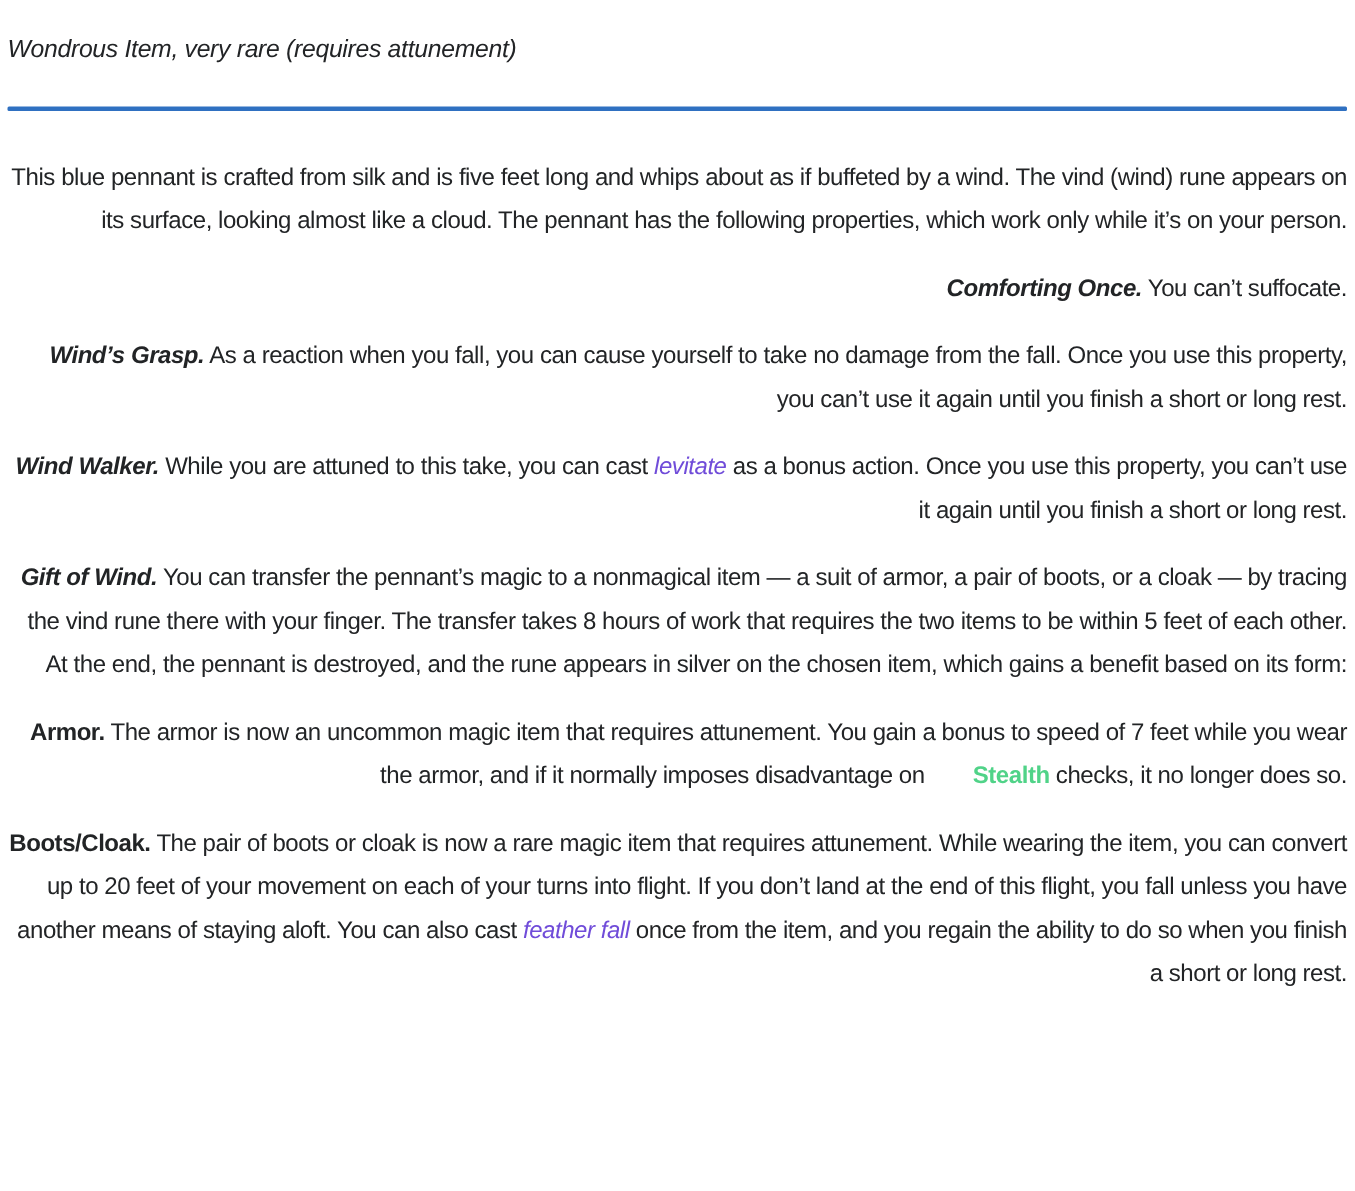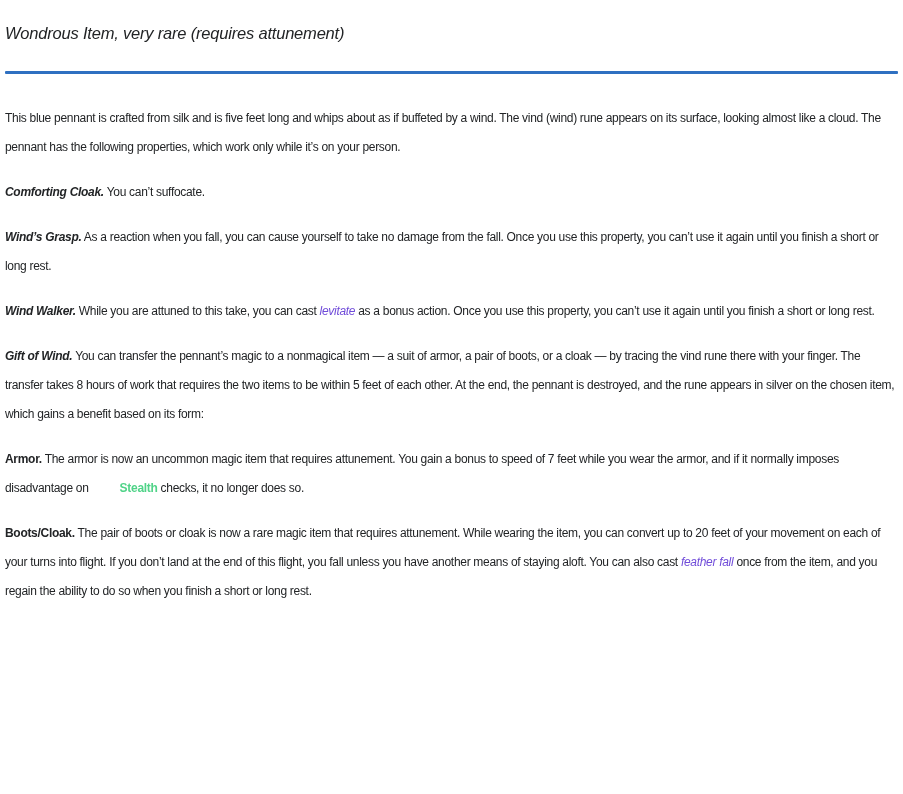--- a/index.html
+++ b/index.html
@@ -23,23 +23,24 @@
     letter-spacing: -0.2px;
   }
   .divider {
     height: 3px;
     margin-top: 27px;
     background: var(--divider-blue, #2f70c1);
     border-radius: 1px;
   }
   .body-text p {
     margin: 0 0 16px 0;
-    font-size: 12px;
+    font-size: 16px;
     line-height: 29px;
     letter-spacing: -0.3px;
+    text-align: right;
   }
   .body-text p.first {
     margin-top: 30px;
   }
   .lead-bi {
     font-weight: 700;
     font-style: italic;
   }
   .lead-b {
     font-weight: 700;
@@ -66,21 +67,21 @@
 
   <div class="item-type">Wondrous Item, very rare (requires attunement)</div>
 
   <div class="divider"></div>
 
   <div class="body-text">
 
     <p class="first"><span>This blue pennant is crafted from silk and is five feet long and whips about as if buffeted by a wind. The vind (wind) rune appears on its surface, looking almost like a cloud. The pennant has the following properties, which work only while it’s on your person.</span></p>
 
 
-    <p><span class="lead-bi">Comforting Cloak.</span><span> You can’t suffocate.</span></p>
+    <p><span class="lead-bi">Comforting Once.</span><span> You can’t suffocate.</span></p>
 
     <p><span class="lead-bi">Wind’s Grasp.</span><span> As a reaction when you fall, you can cause yourself to take no damage from the fall. Once you use this property, you can’t use it again until you finish a short or long rest.</span></p>
 
     <p><span class="lead-bi">Wind Walker.</span><span> While you are attuned to this take, you can cast </span><a class="spell-link">levitate</a><span> as a bonus action. Once you use this property, you can’t use it again until you finish a short or long rest.</span></p>
 
     <p><span class="lead-bi">Gift of Wind.</span><span> You can transfer the pennant’s magic to a nonmagical item — a suit of armor, a pair of boots, or a cloak — by tracing the vind rune there with your finger. The transfer takes 8 hours of work that requires the two items to be within 5 feet of each other. At the end, the pennant is destroyed, and the rune appears in silver on the chosen item, which gains a benefit based on its form:</span></p>
 
     <p><span class="lead-b">Armor.</span><span> The armor is now an uncommon magic item that requires attunement. You gain a bonus to speed of 7 feet while you wear the armor, and if it normally imposes disadvantage on </span><a class="skill-link">Stealth</a><span> checks, it no longer does so.</span></p>
 
     <p><span class="lead-b">Boots/Cloak.</span><span> The pair of boots or cloak is now a rare magic item that requires attunement. While wearing the item, you can convert up to 20 feet of your movement on each of your turns into flight. If you don’t land at the end of this flight, you fall unless you have another means of staying aloft. You can also cast </span><a class="spell-link">feather fall</a><span> once from the item, and you regain the ability to do so when you finish a short or long rest.</span></p>

